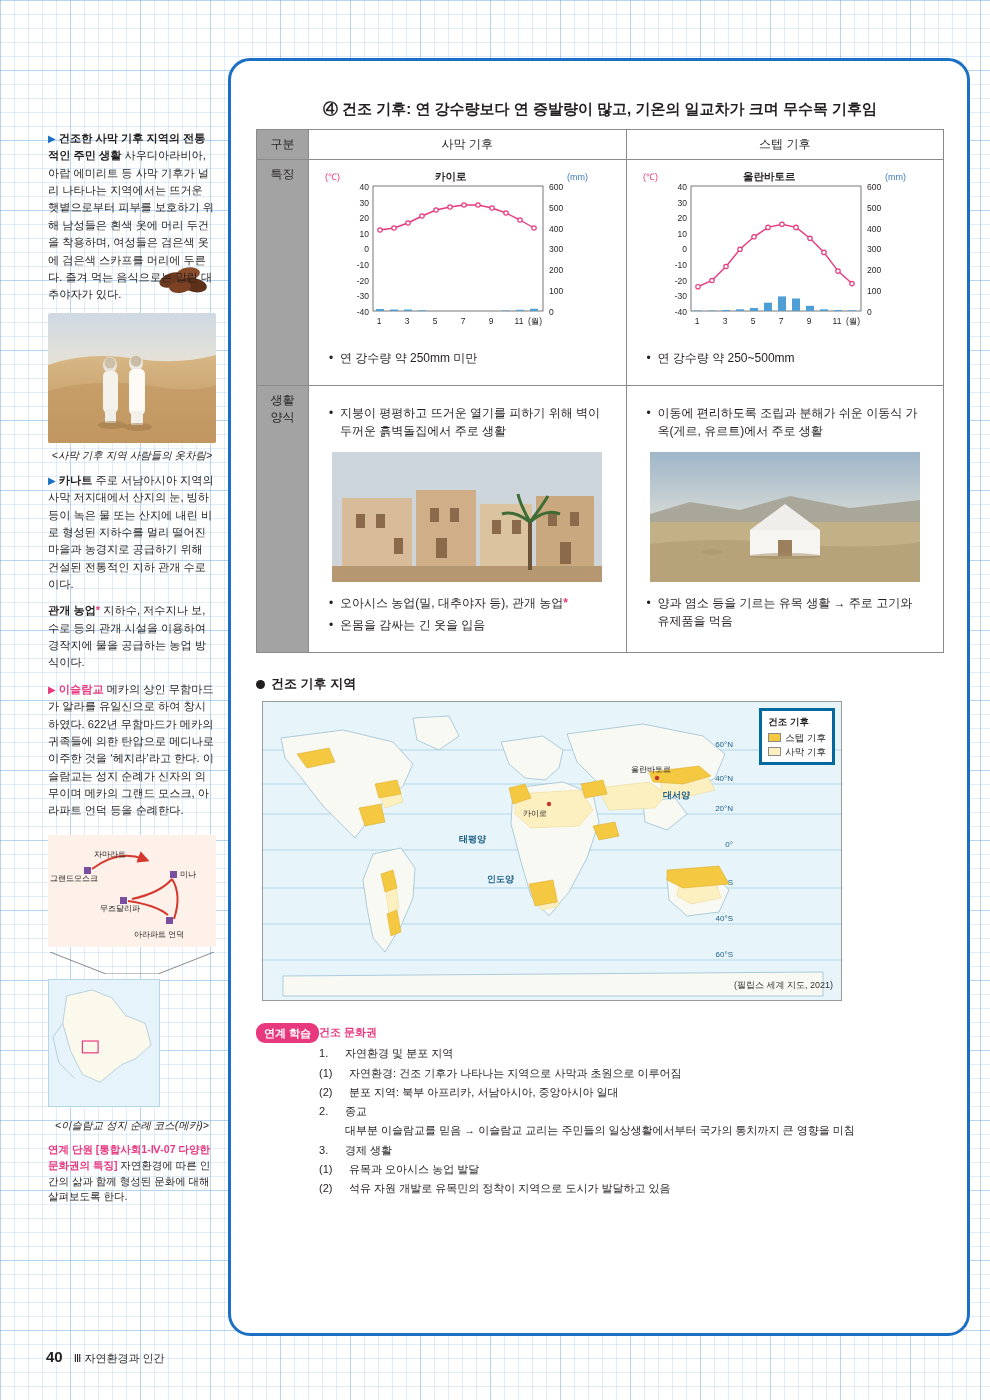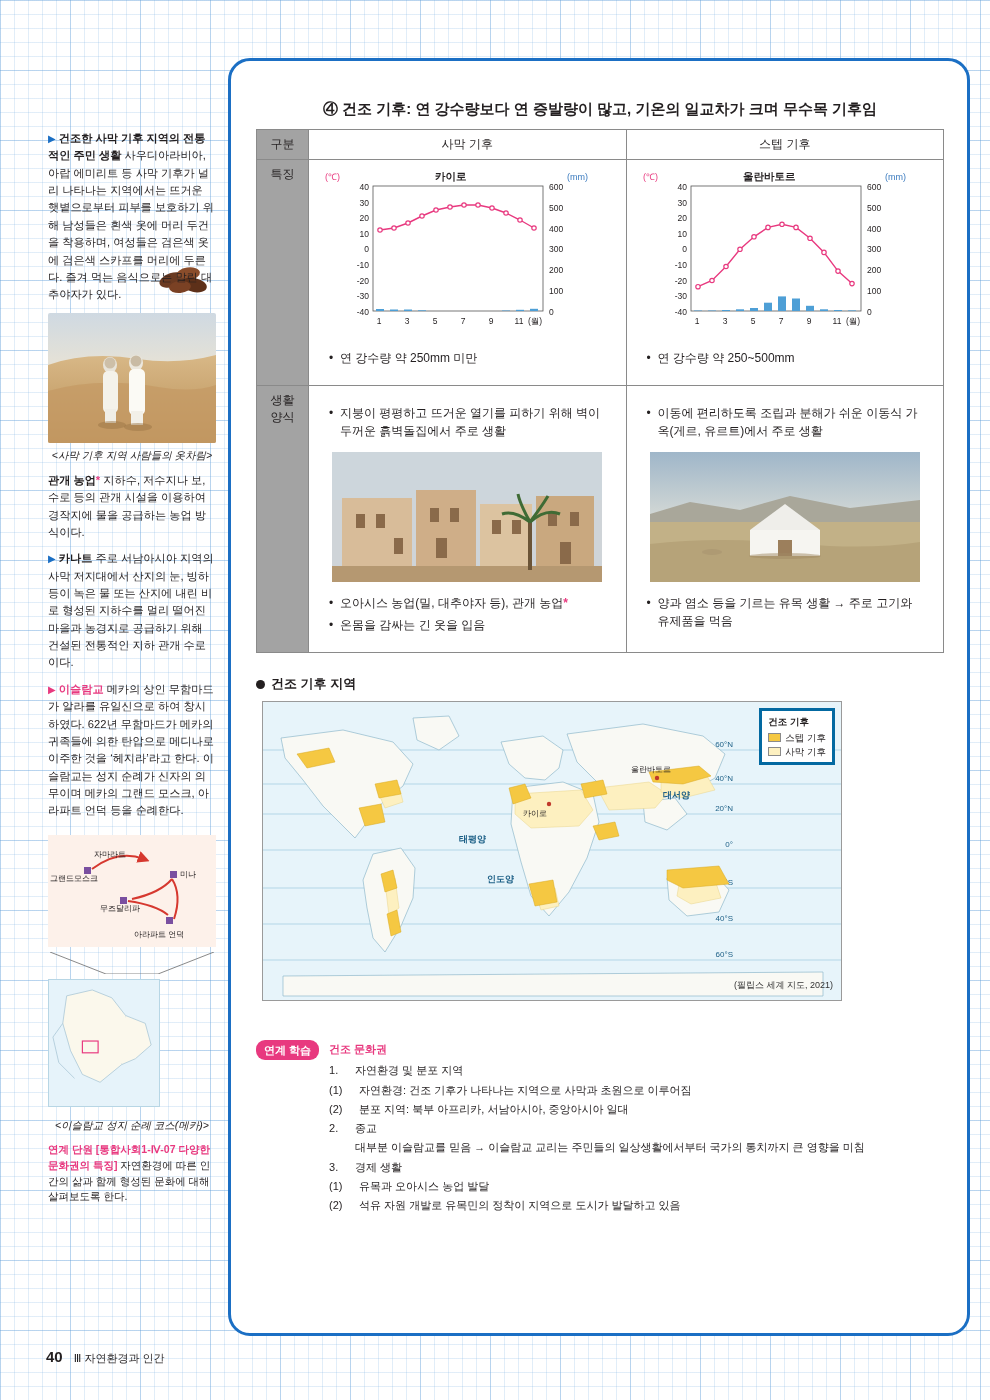--- a/index.html
+++ b/index.html
@@ -81,21 +81,21 @@
     position:absolute; right:6px; top:6px; background:#fff; border:3px solid #0369a1;
     font-size:9.5px; padding:4px 6px; line-height:1.45;
   }
   .legend .lg-title { font-weight:bold; margin-bottom:2px; }
   .sw { display:inline-block; width:13px; height:9px; border:1px solid #8a8a8a; margin-right:4px; vertical-align:-1px; }
   .sw-steppe { background:#f5c842; }
   .sw-desert { background:#fdf0c0; }
   .map-src { position:absolute; right:8px; bottom:8px; font-size:9px; color:#333; }
 
   
-  .linked { margin-top:39px; display:flex; gap:10px; }
+  .linked { margin-top:22px; display:flex; }
   .linked-tag {
     background:#e8397f; color:#fff; font-size:11px; font-weight:bold;
     padding:3px 8px; border-radius:9px; height:20px; white-space:nowrap;
   }
   .linked-body { font-size:11px; line-height:1.75; }
   .linked-body .lb-title { color:#e8397f; font-weight:bold; margin-bottom:2px; }
   .ol-row { display:flex; }
   .ol-num { width:26px; flex:0 0 26px; }
   .ol-num.paren { width:30px; flex:0 0 30px; }
 
@@ -159,28 +159,28 @@
       <rect x="81" y="56" width="16" height="46" rx="5" fill="#fbfaf5"></rect>
       <rect x="83" y="98" width="12" height="14" fill="#f2f0e8"></rect>
       <circle cx="88" cy="48" r="5.5" fill="#c9bba4"></circle>
     </g>
     <ellipse cx="64" cy="112" rx="14" ry="4" fill="#9c7646" opacity="0.5"></ellipse>
     <ellipse cx="90" cy="114" rx="14" ry="4" fill="#9c7646" opacity="0.5"></ellipse>
   </svg>
   <div class="caption">&lt;사막 기후 지역 사람들의 옷차림&gt;</div>
 
   <div class="lc-block">
-    <span class="lc-title">관개 농업</span><span class="star">*</span>
-    <span>지하수, 저수지나 보, 수로 등의 관개 시설을 이용하여 경작지에 물을 공급하는 농업 방식이다.</span>
-  </div>
-
-  <div class="lc-block">
     <span class="tri-blue">▶</span>
     <span class="lc-title">카나트</span>
     <span>주로 서남아시아 지역의 사막 저지대에서 산지의 눈, 빙하 등이 녹은 물 또는 산지에 내린 비로 형성된 지하수를 멀리 떨어진 마을과 농경지로 공급하기 위해 건설된 전통적인 지하 관개 수로이다.</span>
+  </div>
+
+  <div class="lc-block">
+    <span class="lc-title">관개 농업</span><span class="star">*</span>
+    <span>지하수, 저수지나 보, 수로 등의 관개 시설을 이용하여 경작지에 물을 공급하는 농업 방식이다.</span>
   </div>
 
   <div class="lc-block">
     <span class="tri-pink">▶</span>
     <span class="lc-title pink">이슬람교</span>
     <span>메카의 상인 무함마드가 알라를 유일신으로 하여 창시하였다. 622년 무함마드가 메카의 귀족들에 의한 탄압으로 메디나로 이주한 것을 ‘헤지라’라고 한다. 이슬람교는 성지 순례가 신자의 의무이며 메카의 그랜드 모스크, 아라파트 언덕 등을 순례한다.</span>
   </div>
 
   
   <svg class="pilgrim" viewBox="0 0 168 112">

